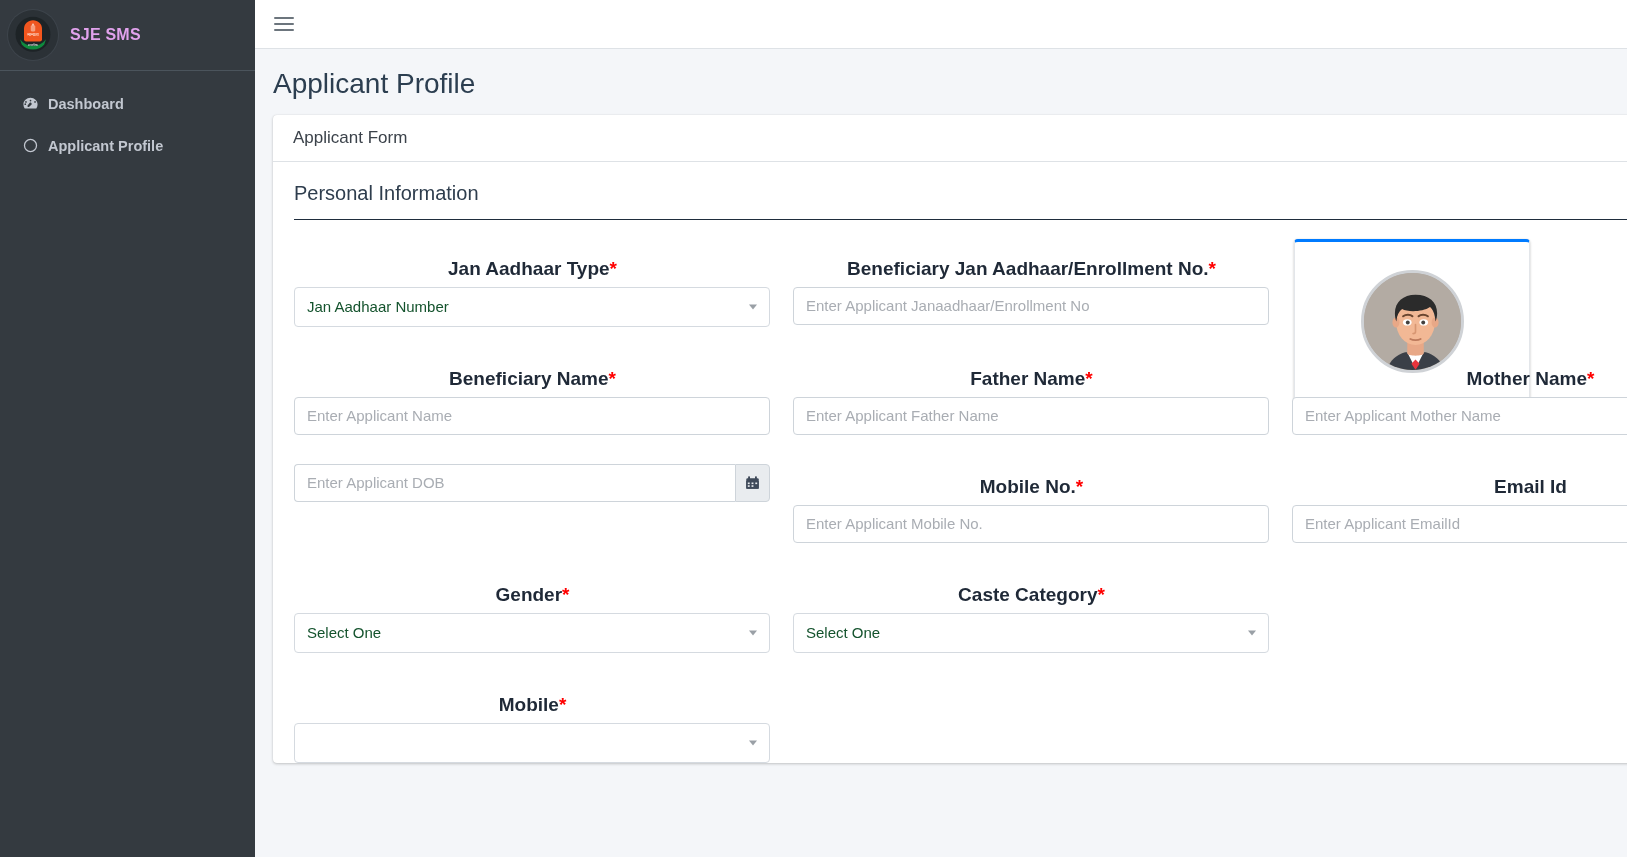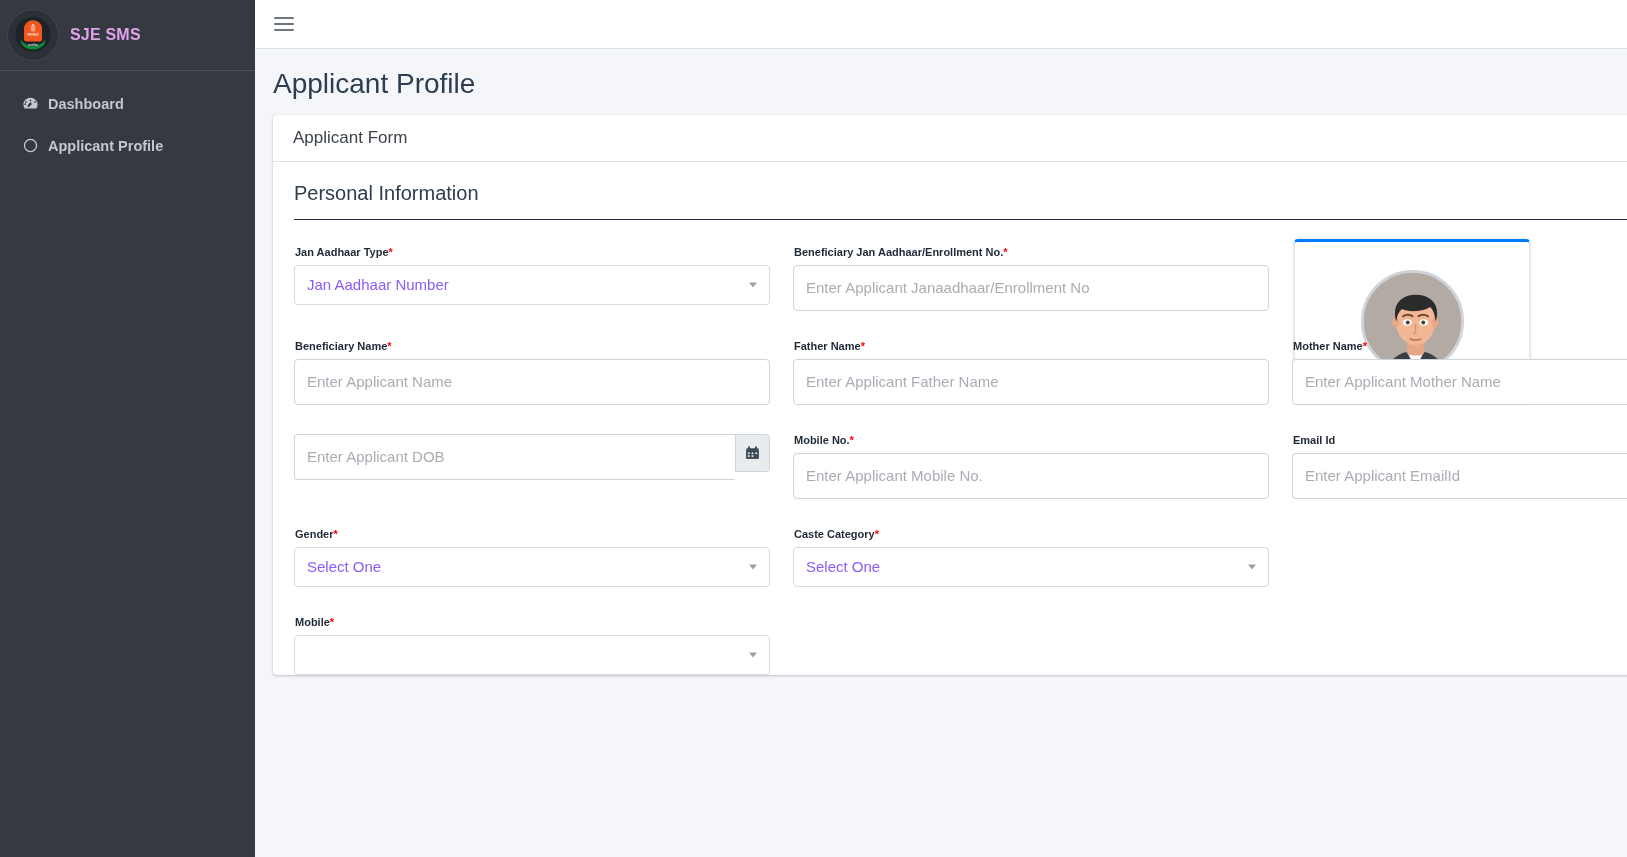--- a/index.html
+++ b/index.html
@@ -148,54 +148,55 @@
     gap: 0;
     position: relative;
   }
   .col {
     width: 499px;
     padding-right: 23px;
     padding-top: 13px;
   }
   .form-label {
     display: block;
-    font-size: 11px;
+    font-size: 19px;
     font-weight: bold;
     color: #1f2937;
-    margin: 0 0 7px 1px;
+    margin: 12px 0 7px 1px;
     white-space: nowrap;
+    text-align: center;
   }
   .req { color: #ff0000; font-weight: bold; }
 
   .form-control {
     width: 100%;
     height: 38px;
     border: 1px solid #ced4da;
     border-radius: 4px;
-    padding: 22px 12px;
+    padding: 0 12px;
     font-size: 15px;
     color: #4d7c0f;
     background: #fff;
     font-family: "Liberation Sans", sans-serif;
     outline: none;
   }
   .form-control::placeholder { color: #a9adb3; }
 
   .select-wrap { position: relative; }
   .select-box {
     width: 100%;
     height: 40px;
     border: 1px solid #d5dae0;
     border-radius: 4px;
     background: #fff;
     display: flex;
     align-items: center;
     padding: 0 12px;
     font-size: 15px;
-    color: #8b5cf6;
+    color: #14532d;
     cursor: pointer;
     user-select: none;
   }
   .select-box.empty { color: transparent; }
   .caret {
     position: absolute;
     right: 13px; top: 50%;
     transform: translateY(-50%);
     width: 0; height: 0;
     border-left: 4.5px solid transparent;

